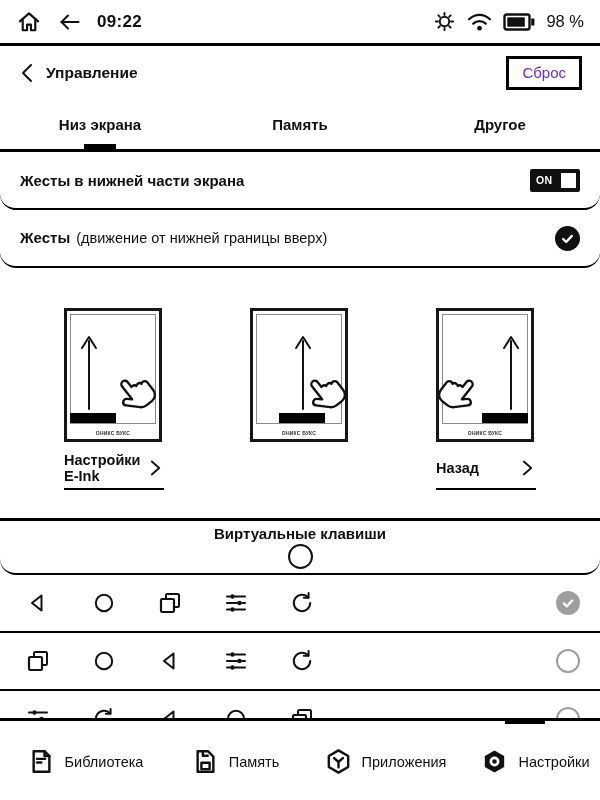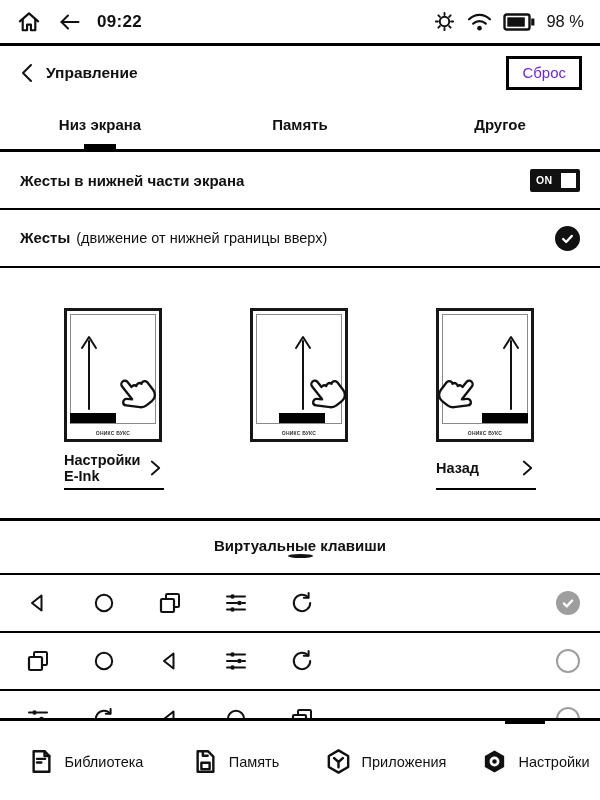--- a/index.html
+++ b/index.html
@@ -37,21 +37,21 @@
          font-size:15px; font-weight:700; position:relative; cursor:pointer; }
   .tab .tab-indicator { display:none; }
   .tab.active .tab-indicator {
     display:block; position:absolute; bottom:-3px; left:50%; transform:translateX(-50%);
     width:32px; height:8px; background:#000;
   }
 
   
   .setting-row {
     height:58px; display:flex; align-items:center; justify-content:space-between;
-    padding:16px 20px; border-bottom:2px solid #000;
+    padding:4px 20px; border-bottom:2px solid #000;border-radius:16px;
   }
   .row-label { font-size:15px; font-weight:700; }
   .row-sublabel { font-size:14.5px; font-weight:400; margin-left:6px; }
 
   .toggle-on {
     width:50px; height:23px; background:#111; display:flex; align-items:center;
     border-radius:2px; cursor:pointer;
   }
   .toggle-on .toggle-text { color:#fff; font-size:10.5px; font-weight:700; margin-left:6px; letter-spacing:0.3px; }
   .toggle-on .toggle-knob { width:15px; height:15px; background:#fff; margin-left:auto; margin-right:4px; }

